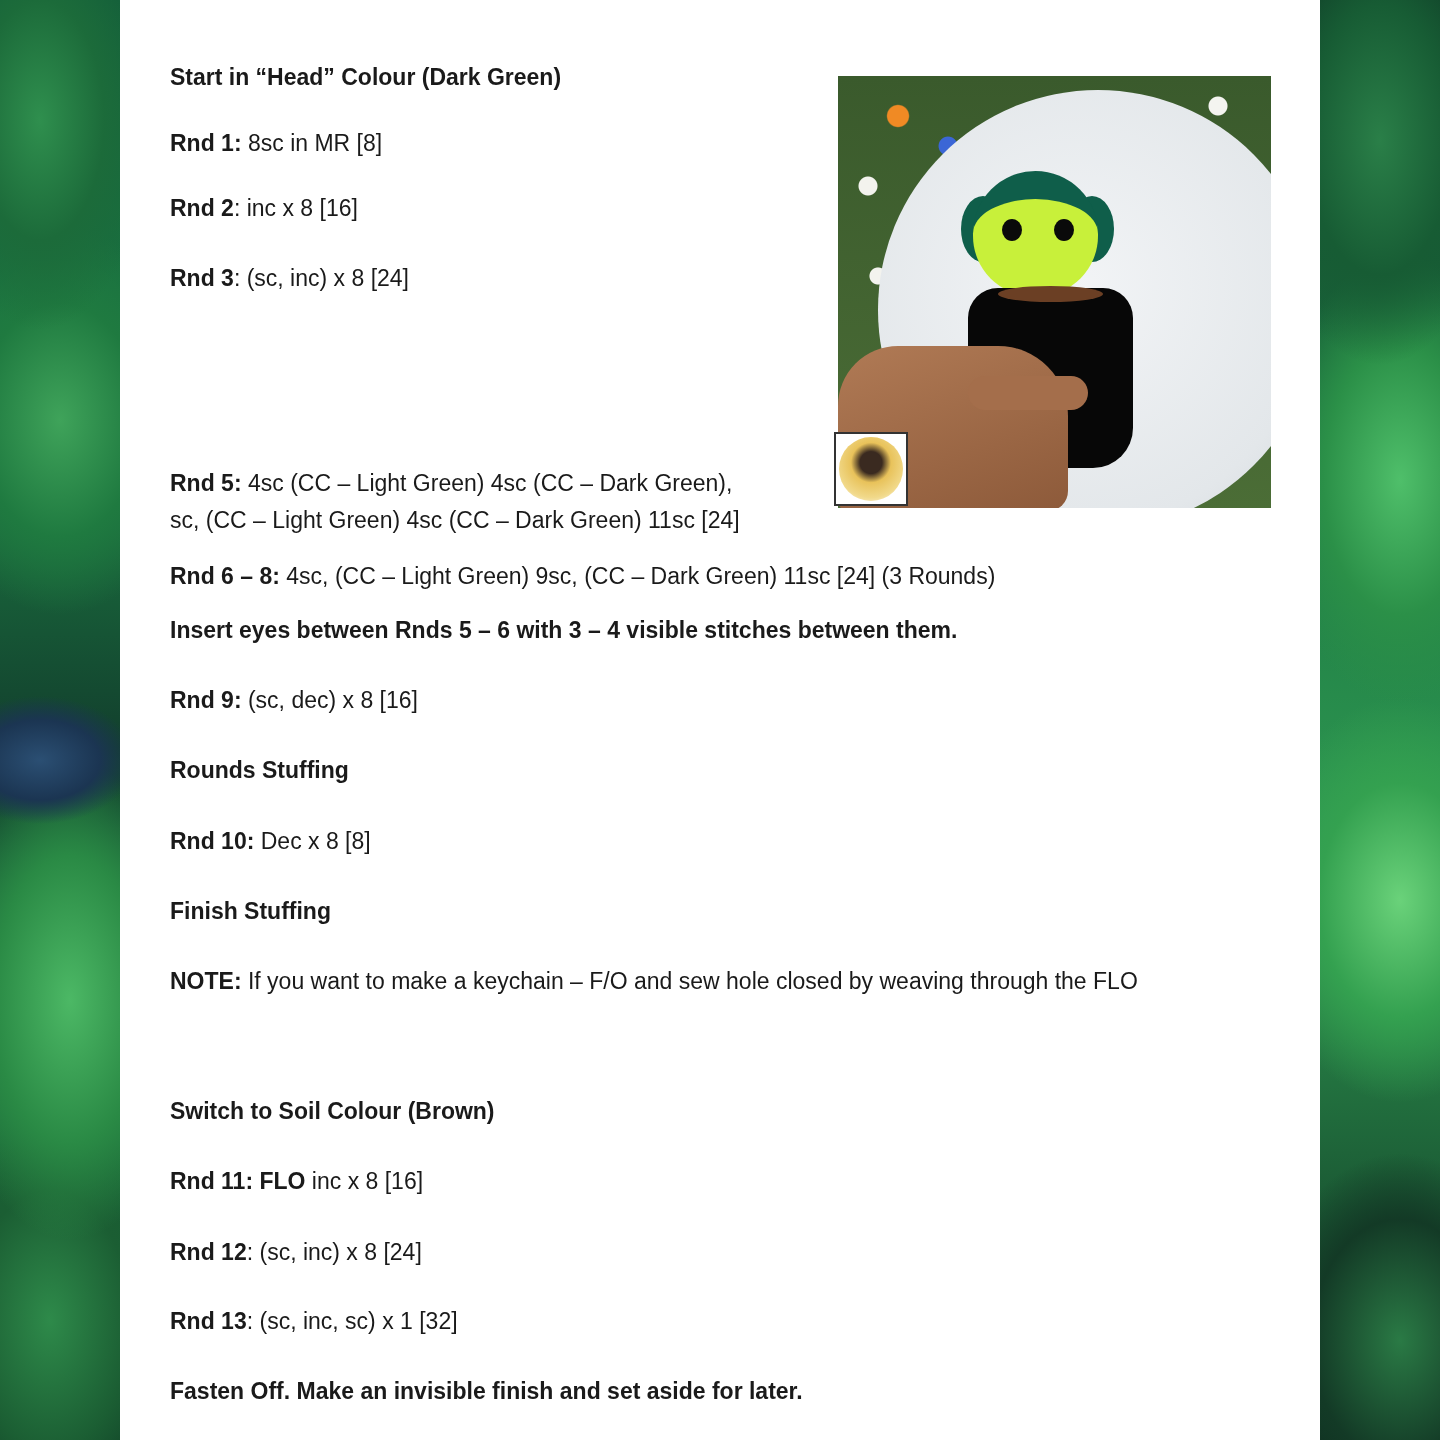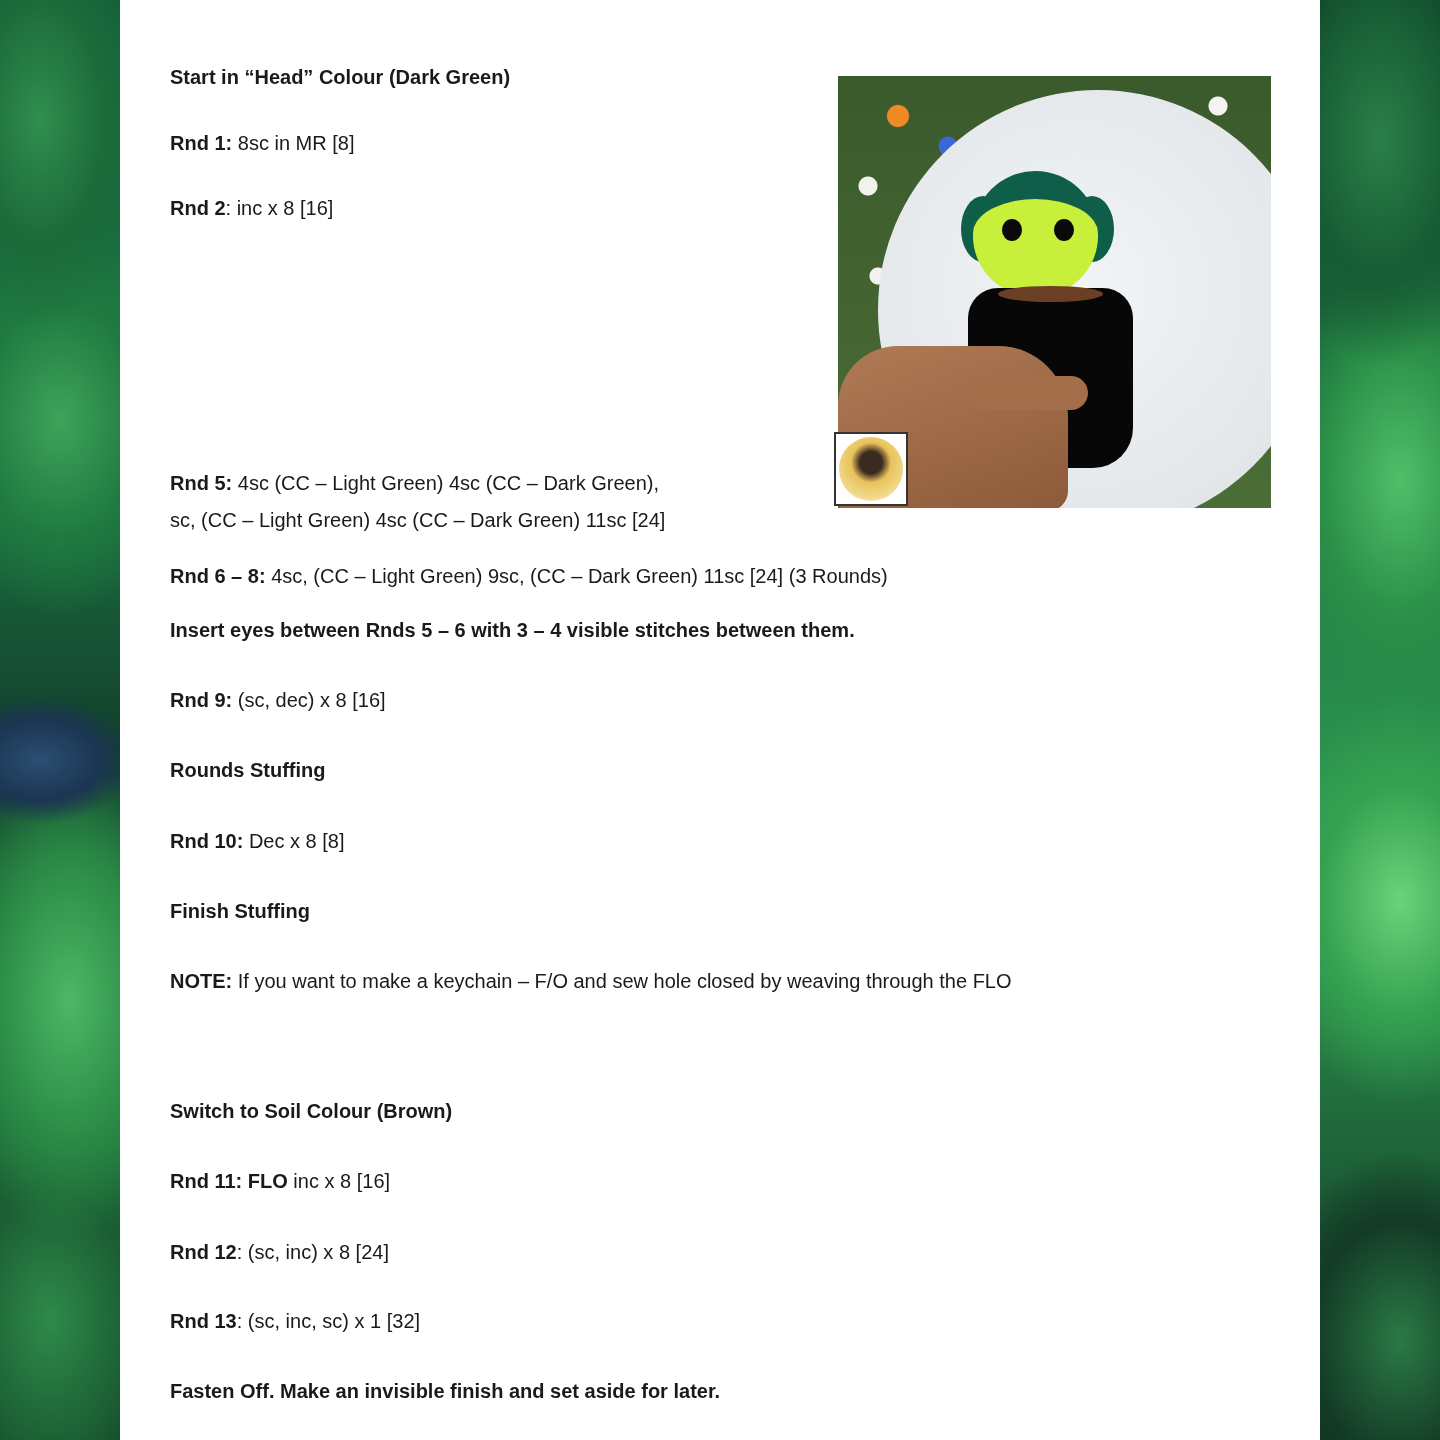--- a/index.html
+++ b/index.html
@@ -29,21 +29,21 @@
         radial-gradient(ellipse 180px 260px at 80px 900px, #6ad27a 0%, #34a150 45%, transparent 78%),
         radial-gradient(ellipse 160px 220px at 80px 1340px, #2a7a45 0%, #133a26 55%, transparent 85%),
         linear-gradient(180deg, #0f3b27 0%, #1e7a44 35%, #2f9a52 60%, #0d2e20 100%);
     }
     .page {
       position: absolute; left: 120px; top: 0; width: 1200px; height: 1440px;
       background: #ffffff;
     }
     .line {
       position: absolute; left: 50px;
-      font-size: 20px; line-height: 37px; color: #1a1a1a;
+      font-size: 23px; line-height: 37px; color: #1a1a1a;
       white-space: nowrap;
     }
     .line b, .bold { font-weight: 700; }
     .photo {
       position: absolute; left: 718px; top: 76px; width: 433px; height: 432px;
       overflow: hidden;
       background:
         radial-gradient(circle 26px at 60px 40px, #f08a24 0 40%, transparent 45%),
         radial-gradient(circle 18px at 110px 70px, #3b66d6 0 50%, transparent 55%),
         radial-gradient(circle 20px at 30px 110px, #f3f3ee 0 45%, transparent 50%),
@@ -115,20 +115,23 @@
   <div class="line bold" style="top:59px">Start in “Head” Colour (Dark Green)</div>
 
   <div class="line" style="top:125px">
     <b>Rnd 1:</b><span> 8sc in MR [8]</span>
   </div>
 
   <div class="line" style="top:190px">
     <b>Rnd 2</b><span>: inc x 8 [16]</span>
   </div>
 
+  <div class="line" style="top:260px">
+    <b>Rnd 3</b><span>: (sc, inc) x 8 [24]</span>
+  </div>
 
 
   <div class="line" style="top:465px">
     <b>Rnd 5:</b><span> 4sc (CC – Light Green) 4sc (CC – Dark Green),</span><br>
     <span>sc, (CC – Light Green) 4sc (CC – Dark Green) 11sc [24]</span>
   </div>
 
   <div class="line" style="top:558px">
     <b>Rnd 6 – 8:</b><span> 4sc, (CC – Light Green) 9sc, (CC – Dark Green) 11sc [24] (3 Rounds)</span>
   </div>

